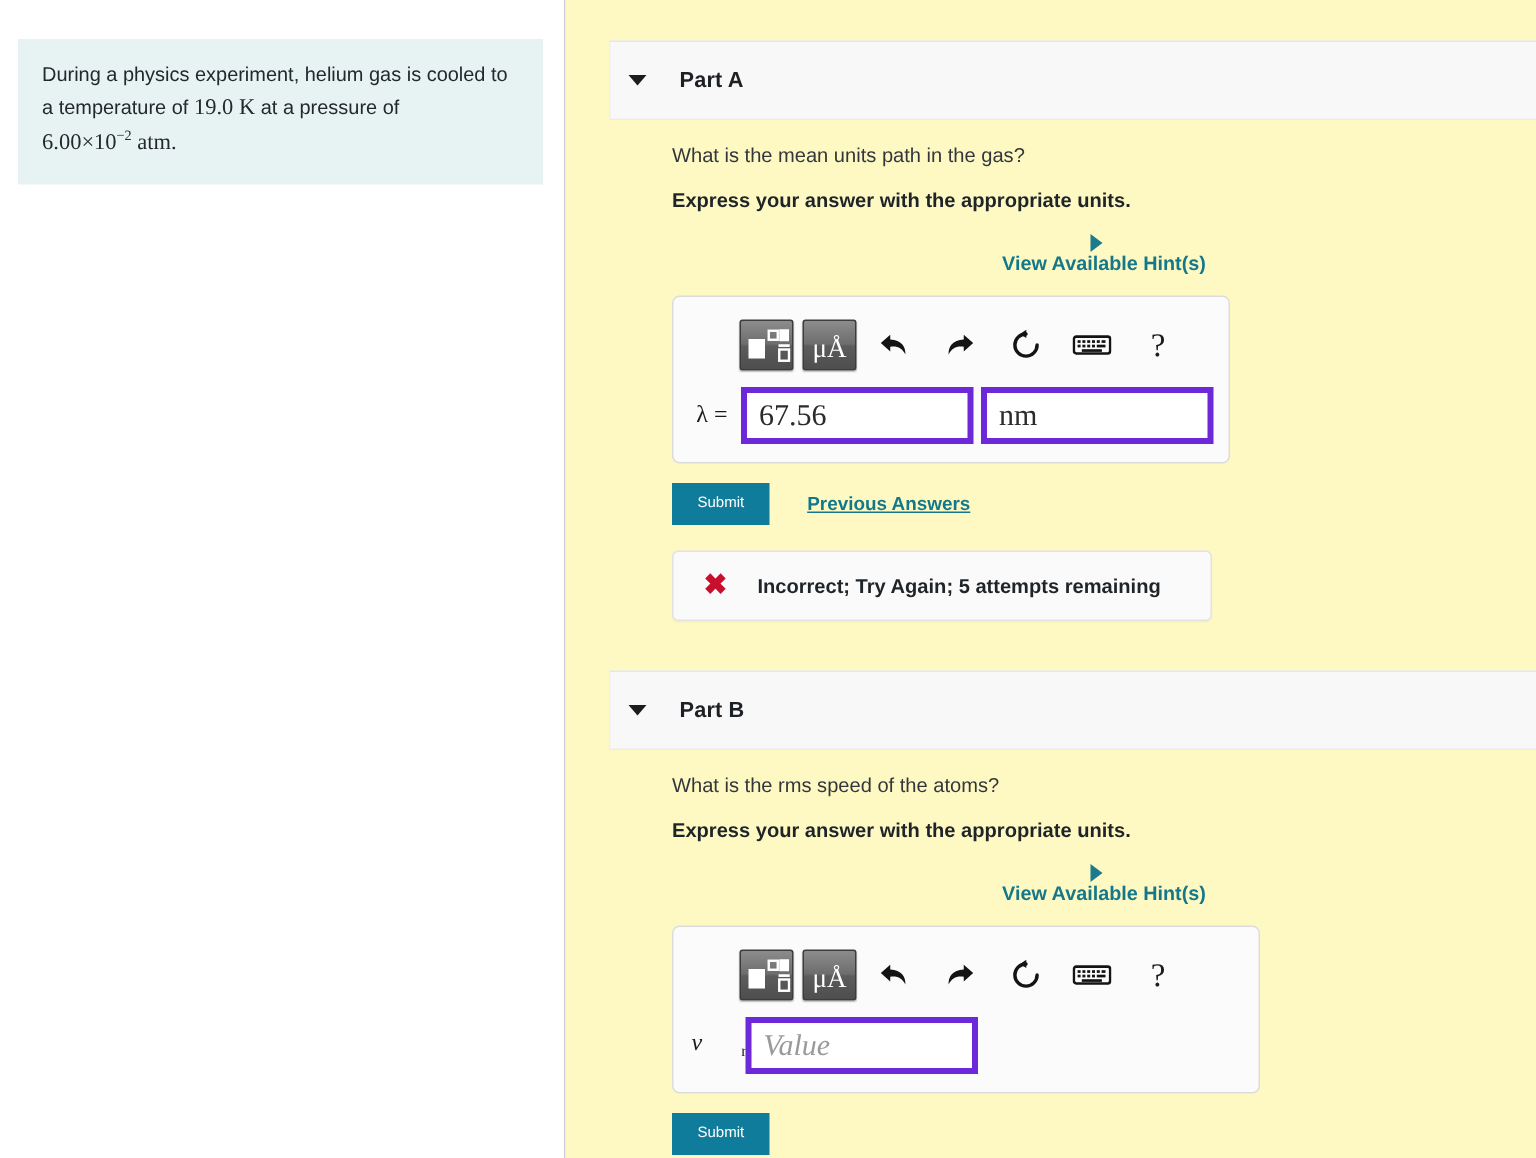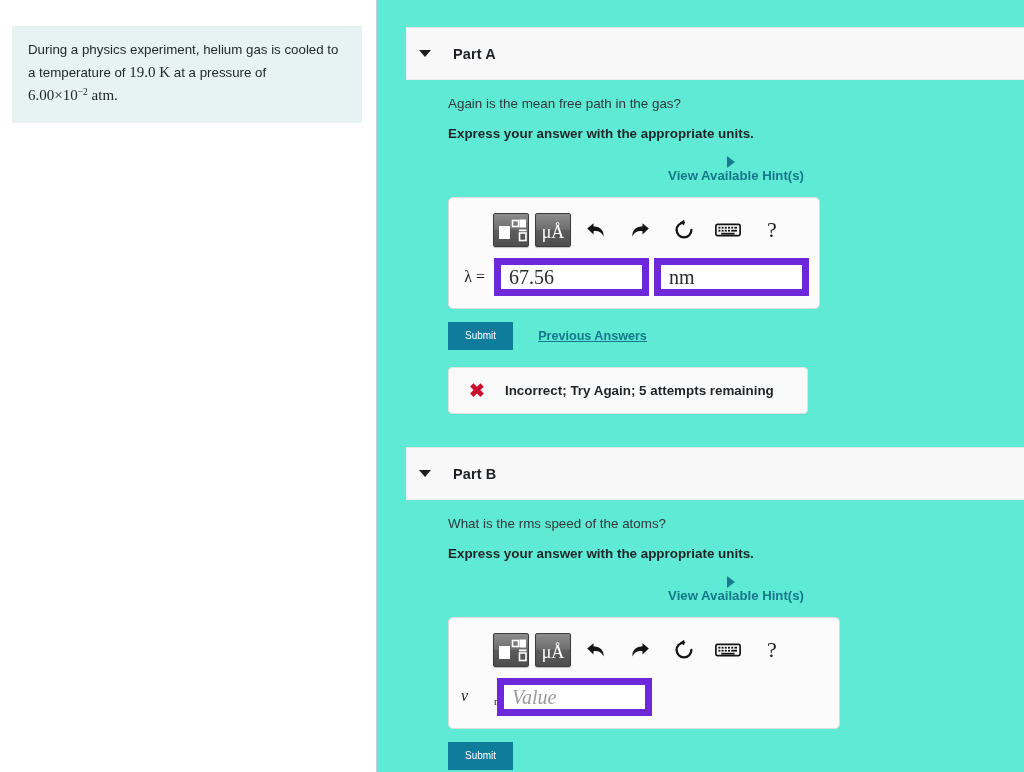--- a/index.html
+++ b/index.html
@@ -29,21 +29,21 @@
     color: #23282d;
   }
   .serif { font-family: "Liberation Serif", serif; }
   .mathvar { font-family: "Liberation Serif", serif; font-size: 15px; }
   sup.exp { font-size: 9.5px; vertical-align: super; }
 
   
   .right-col {
     position: absolute; left: 377px; top: 0;
     width: 647px; height: 772px;
-    background: #5eead4;
+    background: #fef9c3;
   }
   .part {
     position: absolute; left: 29px; right: 0;
   }
   .part-header {
     background: #f8f8f8;
     border-top: 1px solid #e6e6e6;
     border-bottom: 1px solid #ececec;
     border-left: 1px solid #efefef;
     height: 53px;
@@ -149,21 +149,21 @@
     font-size: 16px;
     color: #1b1b1b;
     width: 36px;
     text-align: right;
     padding-right: 9px;
     white-space: nowrap;
   }
   .var-label sub { font-size: 10.5px; margin-left: 26px; }
   .fld {
     height: 38px;
-    border: 7px solid #6d28d9;
+    border: 4px solid #6d28d9;
     background: #ffffff;
     font-family: "Liberation Serif", serif;
     font-size: 20px;
     color: #2b2b2b;
     padding: 0 8px;
     outline: none;
   }
   .fld::placeholder { color: #9a9a9a; font-style: italic; }
   .fld-value { width: 155px; }
   .fld-units { width: 155px; }
@@ -231,21 +231,21 @@
 
     <div class="part" style="top:27px;">
 
       <div class="part-header">
         <div class="caret-down"></div>
         <div class="part-title">Part A</div>
       </div>
 
       <div class="part-body">
 
-        <div class="q-text">Again is the mean free path in the gas?</div>
+        <div class="q-text">What is the mean units path in the gas?</div>
         <div class="q-instruct">Express your answer with the appropriate units.</div>
 
         <div class="hint-row">
           <div class="caret-right"></div>
           <div class="hint-label">View Available Hint(s)</div>
         </div>
 
         <div class="answer-box">
 
           <div class="toolbar">

